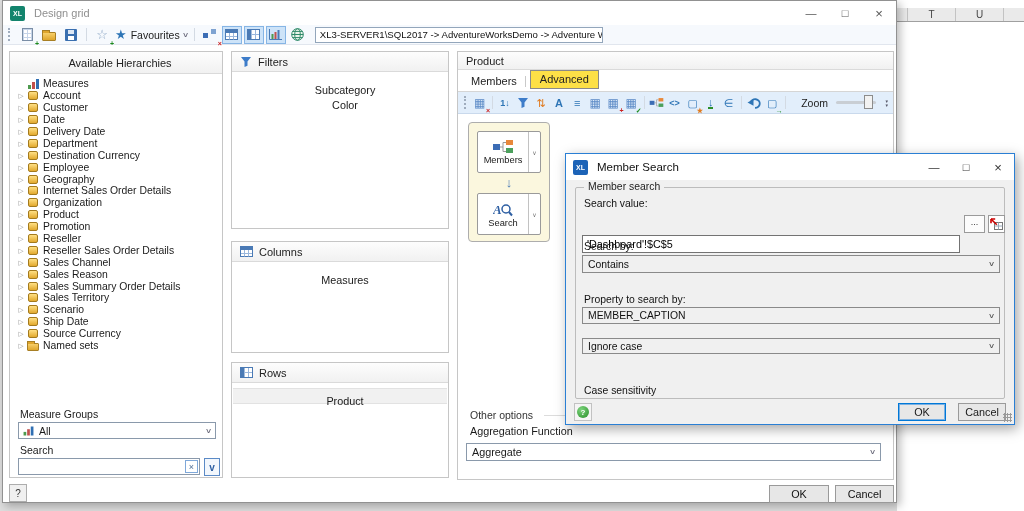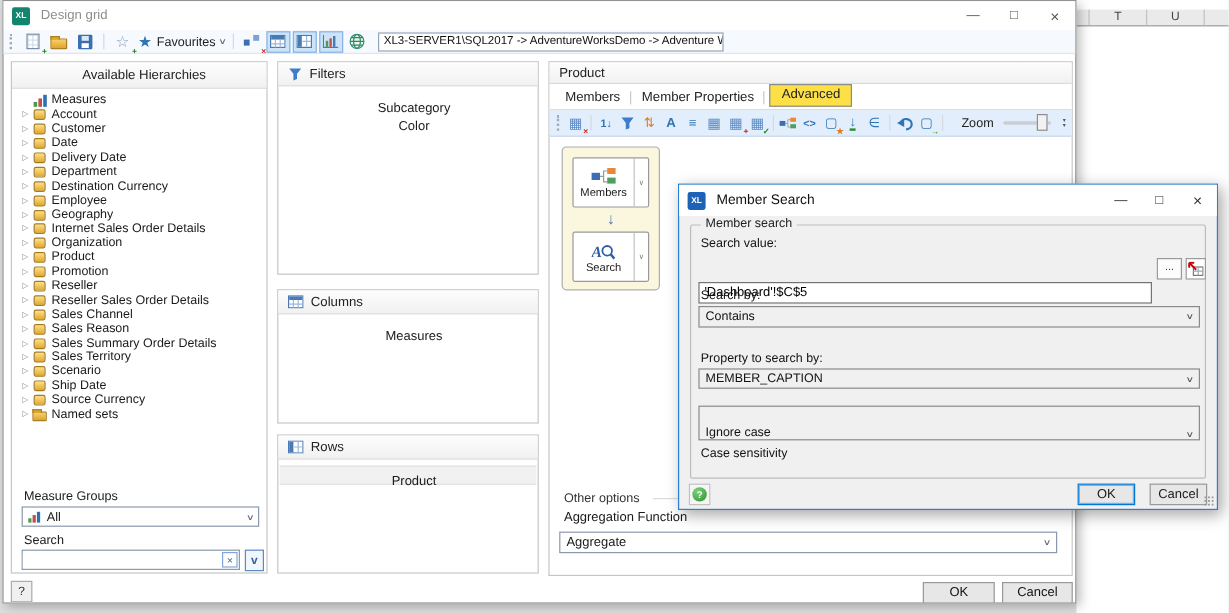--- a/index.html
+++ b/index.html
@@ -453,21 +453,20 @@
           </div>
       </div>
     </div>
 
     <div class="panel" style="left:454px;top:50px;width:437px;height:429px;">
       <div class="panel-hdr" style="height:18px;">
         <span>Product</span>
       </div>
       <div class="tabs">
         <div class="tab"><span>Members</span><span class="tab-sep"></span></div>
-        <div class="tab"><span>Member Properties</span><span class="tab-sep"></span></div>
         <div class="tab active"><span>Advanced</span></div>
       </div>
       <div class="advbar">
         <div class="grip"></div>
         <span class="aicon">
             <span class="g g-grid">▦</span>
             <span class="badge b-red">×</span>
           </span>
         <div class="tsep"></div>
         <span class="aicon">
@@ -611,22 +610,22 @@
         <span class="lbl" style="left:8px;top:53px;">Search by:</span>
         <div class="combo" style="top:67px;">
           <span>Contains</span>
           <span class="chev">∨</span>
         </div>
         <span class="lbl" style="left:8px;top:106px;">Property to search by:</span>
         <div class="combo" style="top:119px;height:17px;">
           <span>MEMBER_CAPTION</span>
           <span class="chev">∨</span>
         </div>
-        <span class="lbl" style="left:8px;top:138px;margin-top:47px;">Case sensitivity</span>
-        <div class="combo" style="top:150px;height:29px;align-items:flex-end;">
+        <span class="lbl" style="left:8px;top:150px;margin-top:47px;">Case sensitivity</span>
+        <div class="combo" style="top:150px;height:16px;">
           <span>Ignore case</span>
           <span class="chev">∨</span>
         </div>
       </div>
       <div class="dlg-help">
         <span class="help-orb">?</span>
       </div>
       <div class="dlg-ok">OK</div>
       <div class="dlg-cancel">Cancel</div>
       <div class="dlg-grip"></div>

